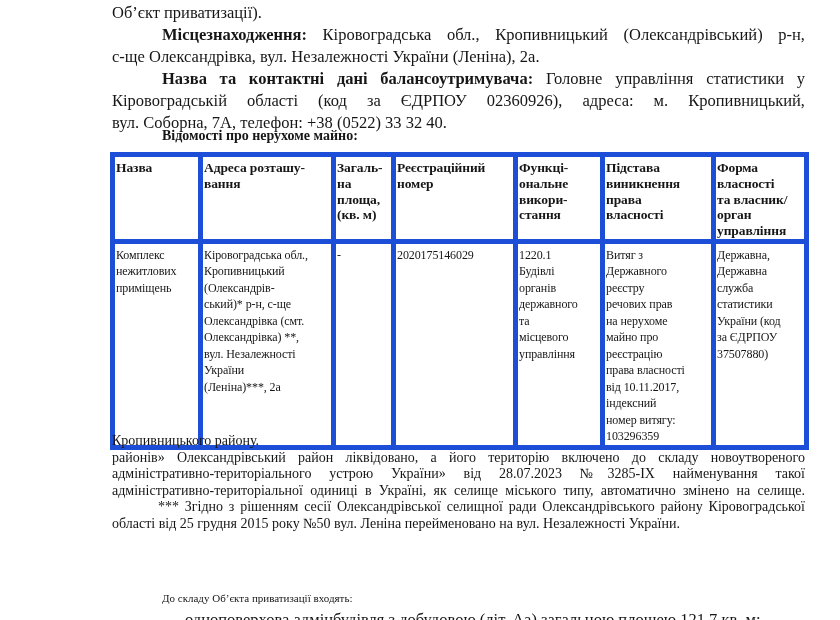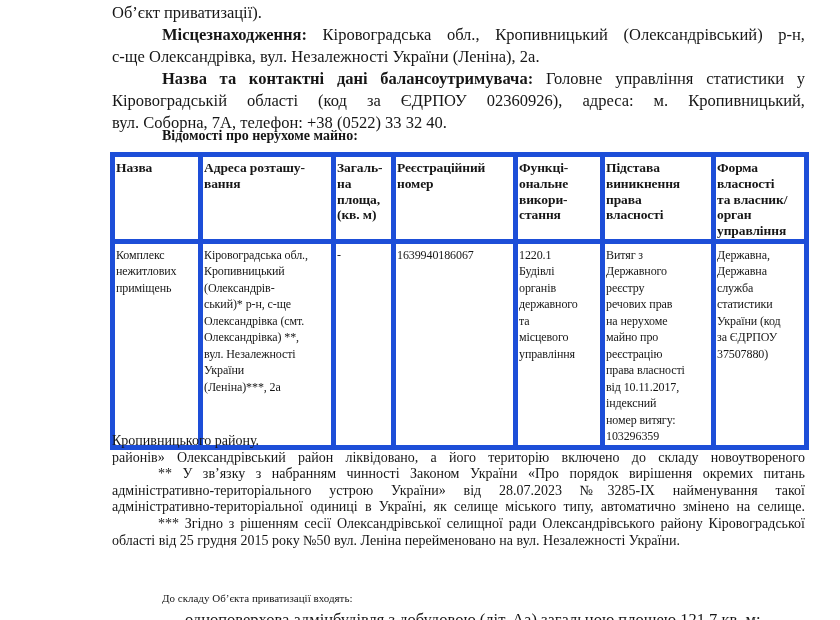--- a/index.html
+++ b/index.html
@@ -108,21 +108,21 @@
       <td>Кіровоградська обл.,
 Кропивницький
 (Олександрів-
 ський)* р-н, с-ще
 Олександрівка (смт.
 Олександрівка) **,
 вул. Незалежності
 України
 (Леніна)***, 2а</td>
       <td>-</td>
-      <td>1639940186067</td>
+      <td>2020175146029</td>
       <td>1220.1
 Будівлі
 органів
 державного
 та
 місцевого
 управління</td>
       <td>Витяг з
 Державного
 реєстру
@@ -142,21 +142,20 @@
 України (код
 за ЄДРПОУ
 37507880)</td>
     </tr>
   </tbody>
     </table>
 
   <div class="fnblock">
     <div class="fn">Кропивницького району.</div>
     <div class="fn just">районів» Олександрівський район ліквідовано, а його територію включено до складу новоутвореного</div>
-    <div class="fn just fn-ind">** У зв’язку з набранням чинності Законом України «Про порядок вирішення окремих питань</div>
     <div class="fn just">адміністративно-територіального устрою України» від 28.07.2023 №3285-IX найменування такої</div>
     <div class="fn just">адміністративно-територіальної одиниці в Україні, як селище міського типу, автоматично змінено на селище.</div>
     <div class="fn just fn-ind">*** Згідно з рішенням сесії Олександрівської селищної ради Олександрівського району Кіровоградської</div>
     <div class="fn">області від 25 грудня 2015 року №50 вул. Леніна перейменовано на вул. Незалежності України.</div>
   </div>
 
   <div class="comp-head">До складу Об’єкта приватизації входять:</div>
   <div class="comp-item">одноповерхова адмінбудівля з добудовою (літ. Аа) загальною площею 121,7 кв. м;</div>
 
 </div>

